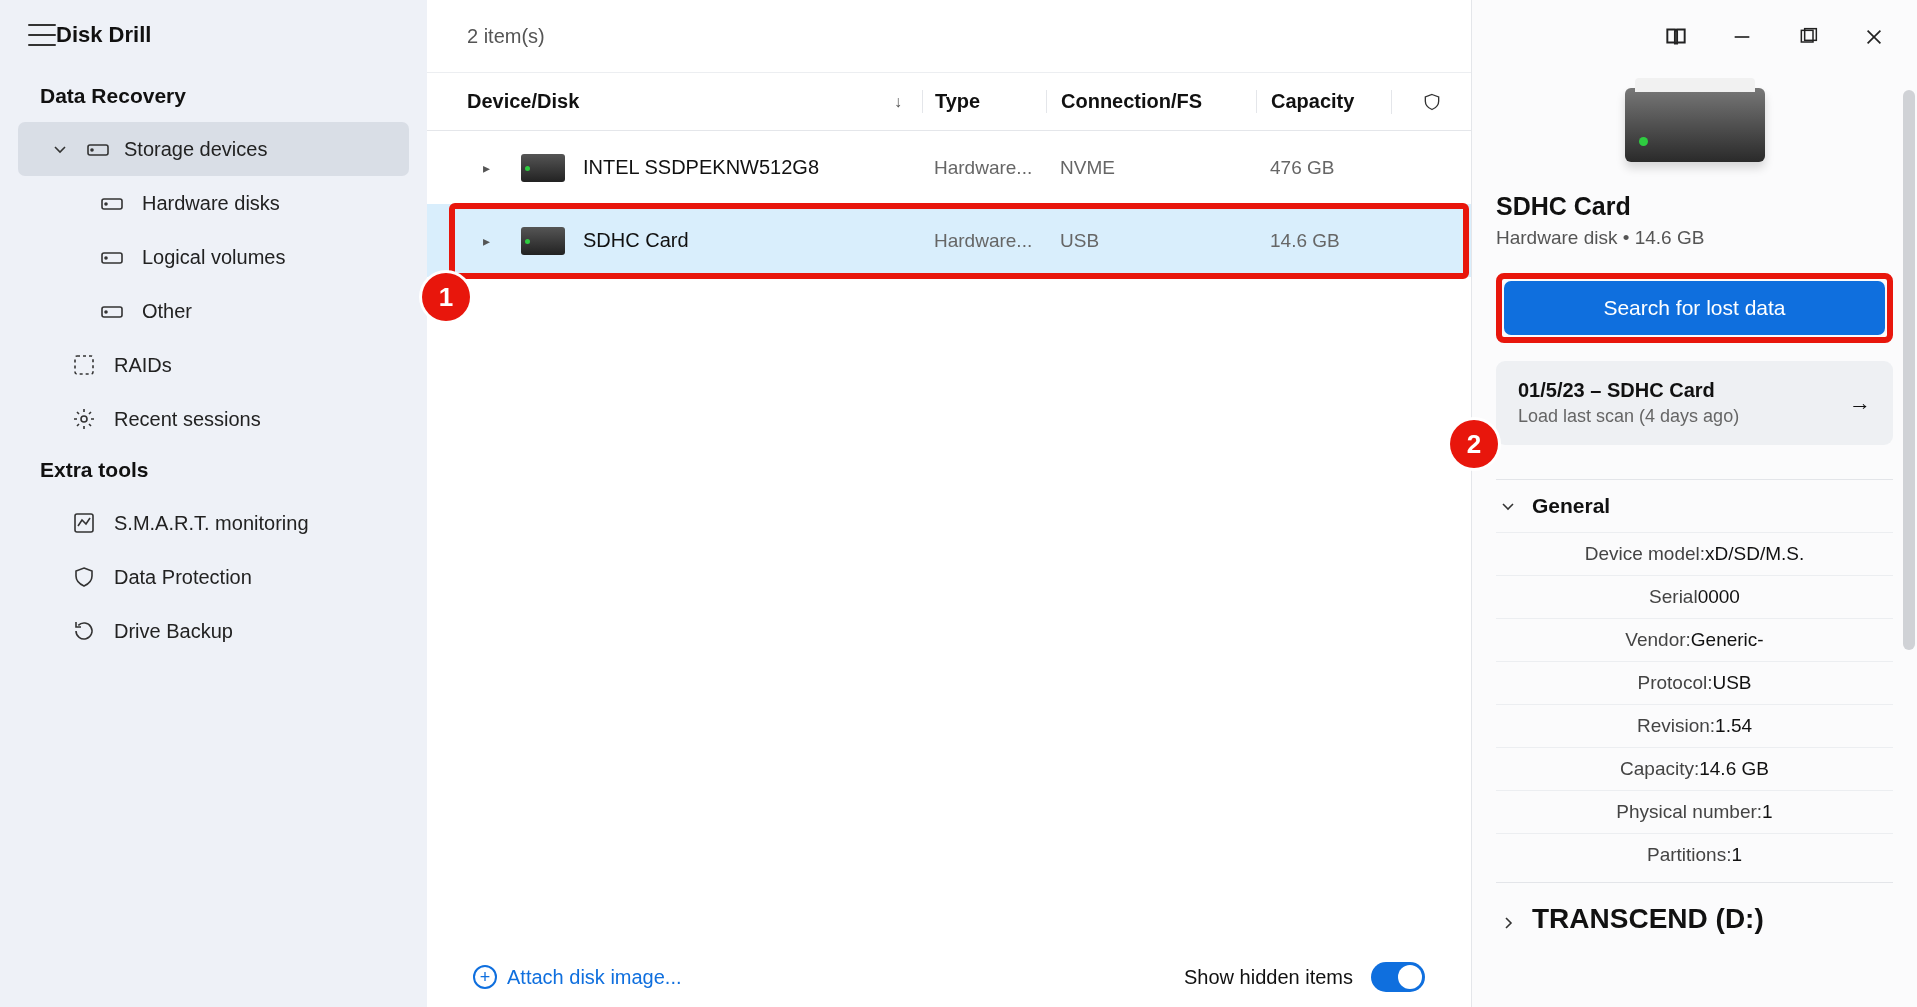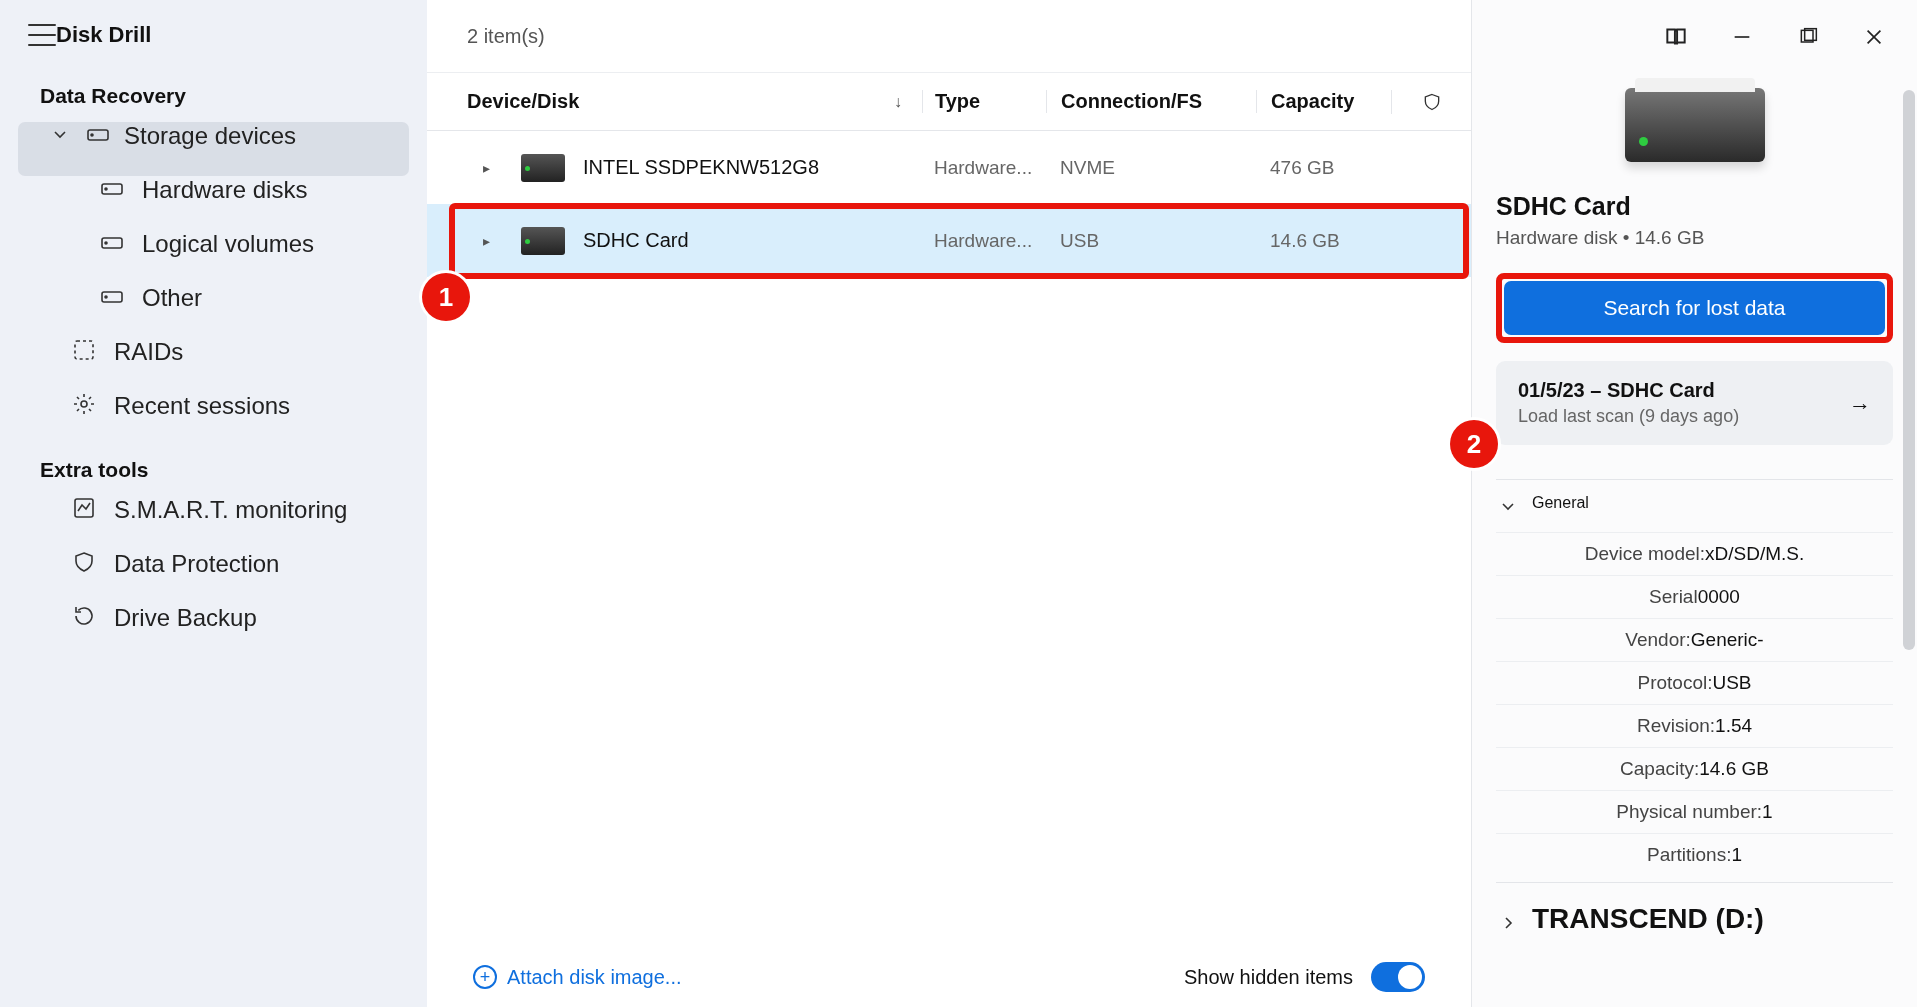--- a/index.html
+++ b/index.html
@@ -8,21 +8,21 @@
 
 
 .sidebar { width: 427px; height: 100%; background: #eef1f7; padding-top: 12px; }
 .sidebar-top { display: flex; align-items: center; padding: 10px 22px 24px 28px; }
 .menu-btn { width: 28px; height: 22px; cursor: pointer; display: flex; flex-direction: column; justify-content: space-between; }
 .menu-btn span { height: 2px; background: #333; border-radius: 1px; }
 .app-title { font-size: 22px; font-weight: 600; color: #111; }
 
 .section-label { font-size: 21px; font-weight: 600; color: #111; padding: 12px 0 14px 40px; }
 .nav { list-style: none; }
-.nav li { display: flex; gap: 18px; height: 54px; font-size: 24px; color: #222; padding-left: 72px; cursor: pointer; }
+.nav li { display: flex; align-items: center; gap: 18px; height: 54px; font-size: 20px; color: #222; padding-left: 72px; cursor: pointer; }
 .nav li.group { padding-left: 30px; background: #d9dee6; border-radius: 7px; margin: 0 18px; gap: 14px; }
 .nav li.sub { padding-left: 100px; }
 .icon { width: 24px; height: 24px; display: inline-flex; align-items: center; justify-content: center; }
 .drive-ic svg, .raid-ic svg, .gear-ic svg, .chart-ic svg, .shield-ic svg, .history-ic svg, .chev svg { stroke:#333; fill:none; stroke-width:1.6; }
 .chev.small svg{width:16px;height:16px;}
 
 
 .center { flex: 1; height: 100%; display: flex; flex-direction: column; border-right: 1px solid #e4e6ea; min-width: 0; position: relative; }
 .topbar { height: 73px; display: flex; align-items: center; padding: 8px 40px; font-size: 20px; color: #555; border-bottom: 1px solid #eceef1; }
 .win-ctrls { position: fixed; top: 0; right: 0; height: 73px; display: flex; align-items: center; gap: 40px; padding-right: 30px; z-index: 50; }
@@ -65,21 +65,21 @@
 .rpanel .big-drive::before{content:"";position:absolute;top:-10px;left:10px;right:10px;height:14px;background:#f1f1f1;border-radius:4px 4px 0 0;}
 .rpanel .big-drive::after{content:"";position:absolute;left:14px;bottom:16px;width:9px;height:9px;background:#2ecc40;border-radius:50%;}
 .rp-title{font-size:25px;font-weight:600;color:#111;margin-bottom:6px;}
 .rp-sub{font-size:19px;color:#555;margin-bottom:24px;}
 .search-btn{ width:100%; height:54px; background:#0f6fde; color:#fff; font-size:21px; border:none; border-radius:7px; cursor:pointer; }
 .search-hl{ border:6px solid #e8160c; border-radius:8px; padding:2px; margin-bottom:18px; }
 .session-card{ background:#eef0f3; border-radius:9px; padding:18px 22px; display:flex; align-items:center; justify-content:space-between; margin-bottom:34px; cursor:pointer;}
 .session-card .sc-title{font-size:20px;font-weight:600;color:#111;margin-bottom:4px;}
 .session-card .sc-sub{font-size:18px;color:#666;}
 .session-card .arrow{font-size:22px;color:#111;}
-.gen-head{ display:flex; align-items:flex-start; gap:12px; font-size:16px; font-weight:400; color:#111; padding:14px 0; border-top:1px solid #e3e5e9;}
+.gen-head{ display:flex; align-items:flex-end; gap:12px; font-size:21px; font-weight:700; color:#111; padding:14px 0; border-top:1px solid #e3e5e9;}
 .kv{ display:flex; justify-content:center; font-size:19px; color:#444; padding:10px 0; border-top:1px solid #eceef1;}
 .kv:first-of-type{border-top:none;}
 .kv .k{color:#444;}
 .kv .v{color:#111;}
 .part-head{ display:flex; align-items:flex-end; gap:12px; font-size:28px; font-weight:700; color:#111; padding:20px 0 8px 0; border-top:1px solid #e3e5e9; margin-top:6px;}
 .scrollbar-fake{position:fixed;right:2px;top:90px;width:12px;height:560px;background:#d0d2d6;border-radius:6px;}
 </style>
 </head>
 <body>
 
@@ -254,21 +254,21 @@
     <div class="rp-title">SDHC Card</div>
     <div class="rp-sub">Hardware disk • 14.6 GB</div>
 
     <div class="search-hl">
       <button class="search-btn">Search for lost data</button>
     </div>
 
     <div class="session-card">
       <div>
         <div class="sc-title">01/5/23 – SDHC Card</div>
-        <div class="sc-sub">Load last scan (9 days ago)</div>
+        <div class="sc-sub">Load last scan (4 days ago)</div>
       </div>
       <div class="arrow">→</div>
     </div>
 
     <div class="gen-head">
       <span class="icon chev small">
           <svg viewBox="0 0 16 16">
             <polyline points="3,6 8,11 13,6"></polyline>
           </svg>
         </span>

